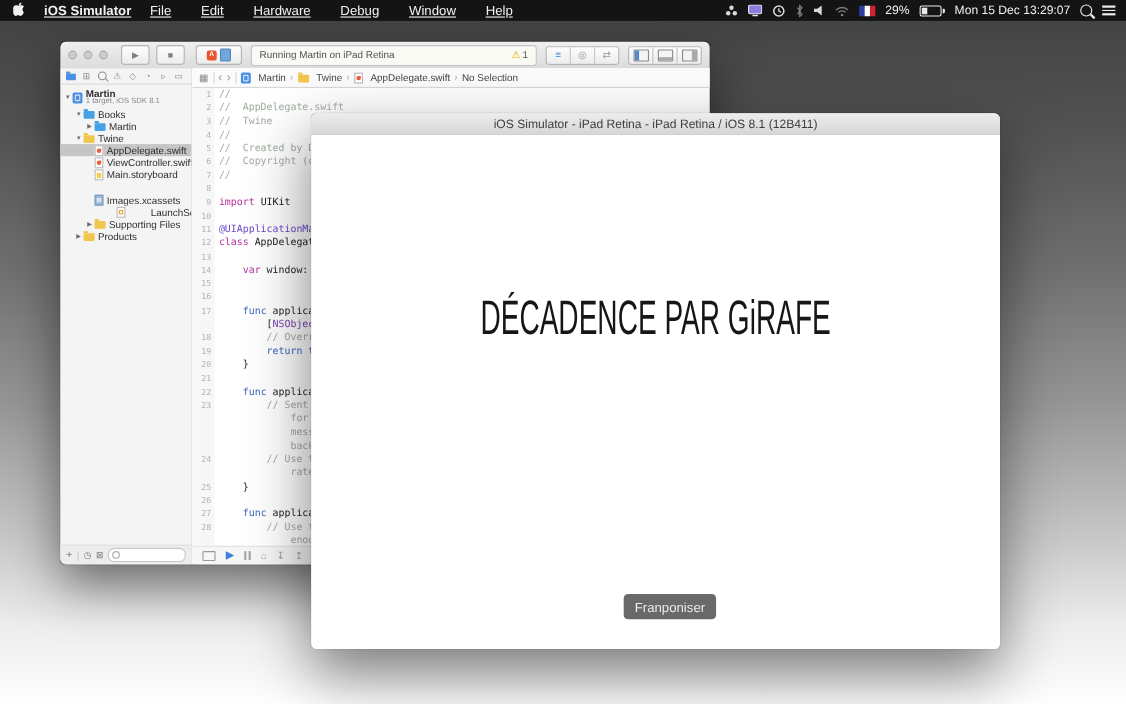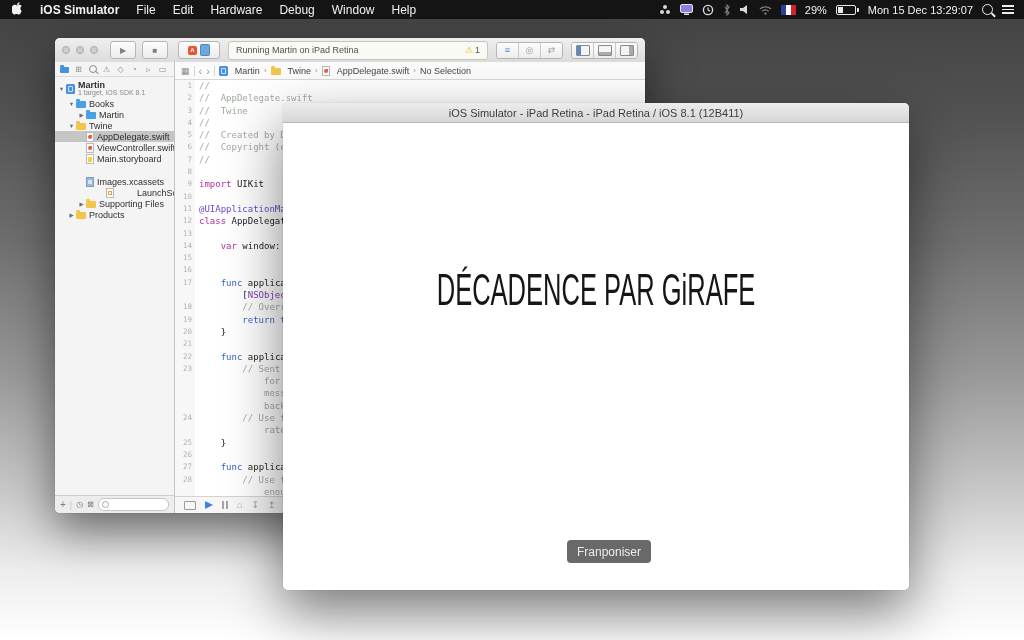--- a/index.html
+++ b/index.html
@@ -3,21 +3,21 @@
 <meta charset="utf-8">
 <style>
   html,body{margin:0;padding:0;width:1024px;height:640px;overflow:hidden;
     font-family:"Liberation Sans",sans-serif;-webkit-font-smoothing:antialiased;}
   .desktop{position:absolute;inset:0;
     background:linear-gradient(180deg,#414141 0%,#525252 18%,#6f6f6f 38%,#979797 58%,#c6c6c6 76%,#ededed 89%,#ffffff 100%);}
 
   
   .menubar{position:absolute;top:0;left:0;right:0;height:19px;background:#141414;color:#f1f1f1;
     display:flex;align-items:center;font-size:12px;z-index:90;}
-  .mb-left{display:flex;align-items:center;gap:17px;padding-left:12px;}
+  .mb-left{display:flex;align-items:center;gap:17px;padding-left:12px;text-decoration:underline;}
   .mb-app{font-weight:bold;}
   .mb-item{cursor:default;}
   .mb-right{margin-left:auto;display:flex;align-items:center;gap:9px;padding-right:10px;font-size:11px;}
   .mb-right svg{display:block;}
   .dim{opacity:.45;}
   .flag{display:inline-flex;width:15px;height:10px;border-radius:1px;overflow:hidden;}
   .flag i{flex:1;}
   .batt{display:inline-flex;align-items:center;gap:1px;}
   .batt .shell{width:18px;height:8px;border:1px solid #e9e9e9;border-radius:2px;position:relative;}
   .batt .shell i{position:absolute;left:1px;top:1px;bottom:1px;width:30%;background:#e9e9e9;}
@@ -137,21 +137,21 @@
 <div class="desktop">
 
   <div class="menubar">
     <div class="mb-left">
       <span>
         <svg width="11" height="13" viewBox="0 0 11 13">
             <path fill="#f1f1f1" d="M7.6 0c.1.8-.2 1.6-.7 2.2-.5.6-1.3 1-2 1-.1-.8.3-1.6.7-2.1C6.1.5 7 .1 7.6 0zM10 9.6c-.3.8-.5 1.1-.9 1.8-.6.9-1.4 2-2.4 2-.9 0-1.1-.6-2.3-.6-1.2 0-1.5.6-2.4.6-1 0-1.7-1-2.3-1.9C-1.3 9-1.5 5.9-.2 4.3c.7-.9 1.8-1.4 2.8-1.4 1 0 1.7.6 2.5.6.8 0 1.3-.6 2.5-.6.9 0 1.8.5 2.5 1.3C8 5.6 8.4 8.5 10 9.6z" transform="translate(.5 .2) scale(.92)"></path>
           </svg>
       </span>
       <span class="mb-app">iOS Simulator</span>
-      <span id="mb-menus" style="display:flex;gap:17px;">
+      <span id="mb-menus" style="display:flex;gap:27px;">
           <span class="mb-item">File</span>
           <span class="mb-item">Edit</span>
           <span class="mb-item">Hardware</span>
           <span class="mb-item">Debug</span>
           <span class="mb-item">Window</span>
           <span class="mb-item">Help</span>
         </span>
     </div>
     <div class="mb-right">
       <span>

